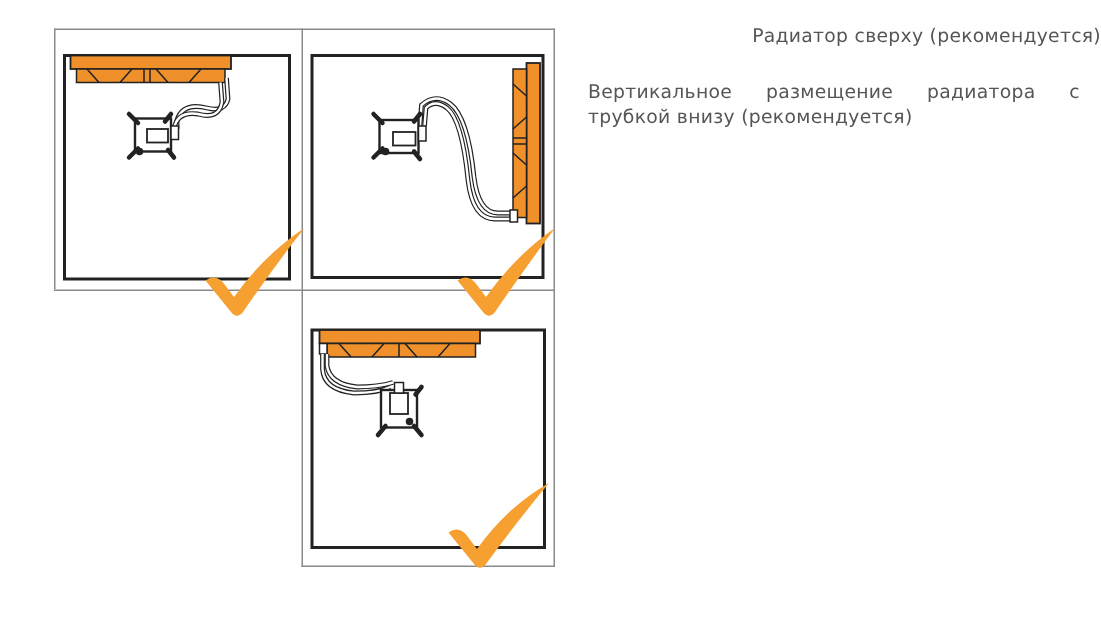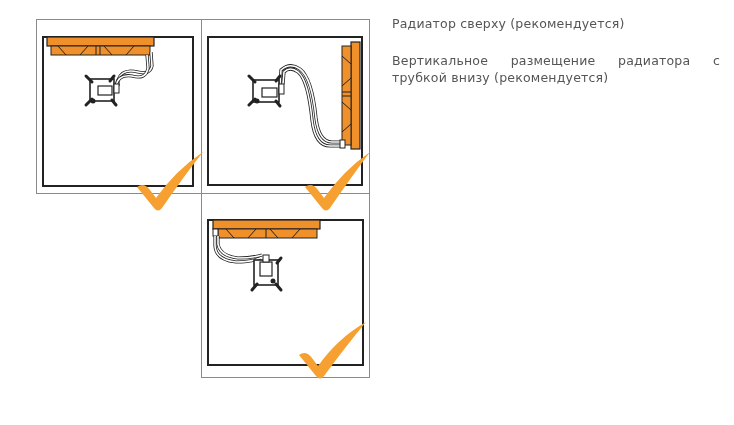--- a/index.html
+++ b/index.html
@@ -1,19 +1,19 @@
 <!DOCTYPE html>
 <html><head>
 <meta charset="utf-8">
 <style>
   html, body { margin:0; padding:0; background:#ffffff; }
   body { width:734px; height:425px; position:relative; overflow:hidden; font-family:"DejaVu Sans", sans-serif; }
   .diagram { position:absolute; left:0; top:0; width:734px; height:425px; }
   .caption { position:absolute; color:#555555; font-size:12.5px; line-height:17px; letter-spacing:0.2px; }
-  #cap1 { left:392px; top:15px; width:330px; }
+  #cap1 { left:404px; top:15px; width:330px;text-align:right; }
   #cap2 { left:392px; top:52px; width:328px; text-align:justify; text-align-last:left; }
 </style>
 </head>
 <body>
 
 <svg class="diagram" viewBox="0 0 734 425" xmlns="http://www.w3.org/2000/svg">
 
   <g fill="none" stroke="#8a8a8a" stroke-width="1">
     <line x1="36" y1="19.5" x2="370" y2="19.5"></line>
     <line x1="36" y1="193.5" x2="370" y2="193.5"></line>

